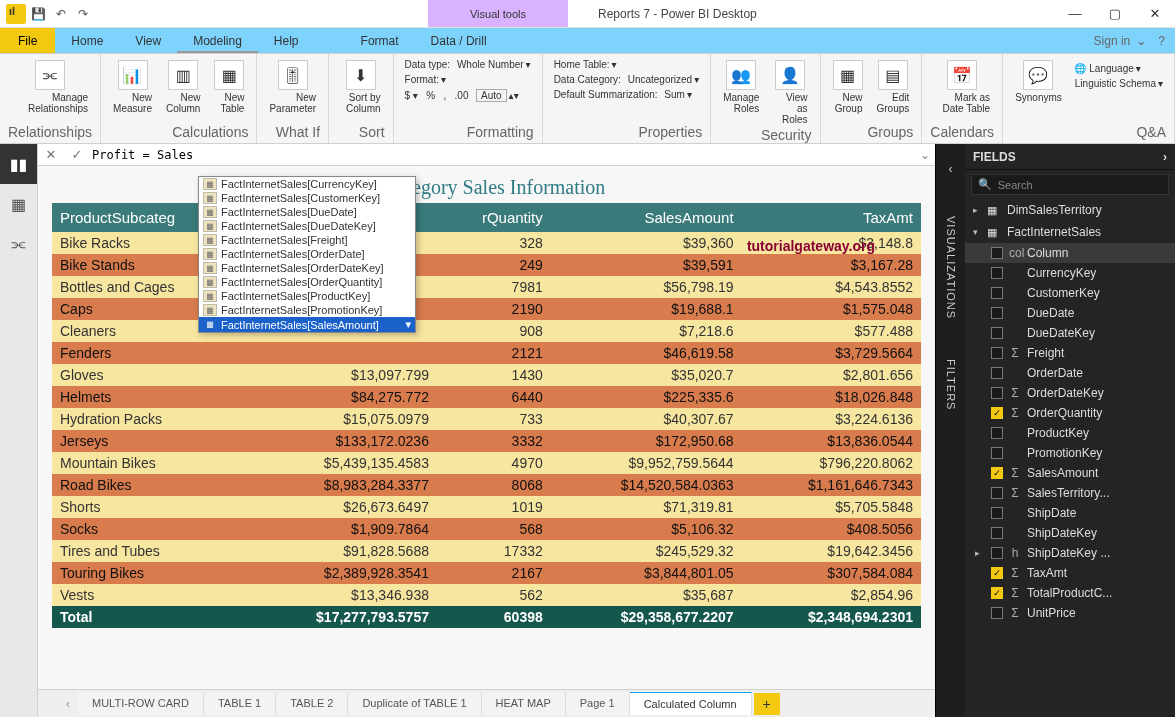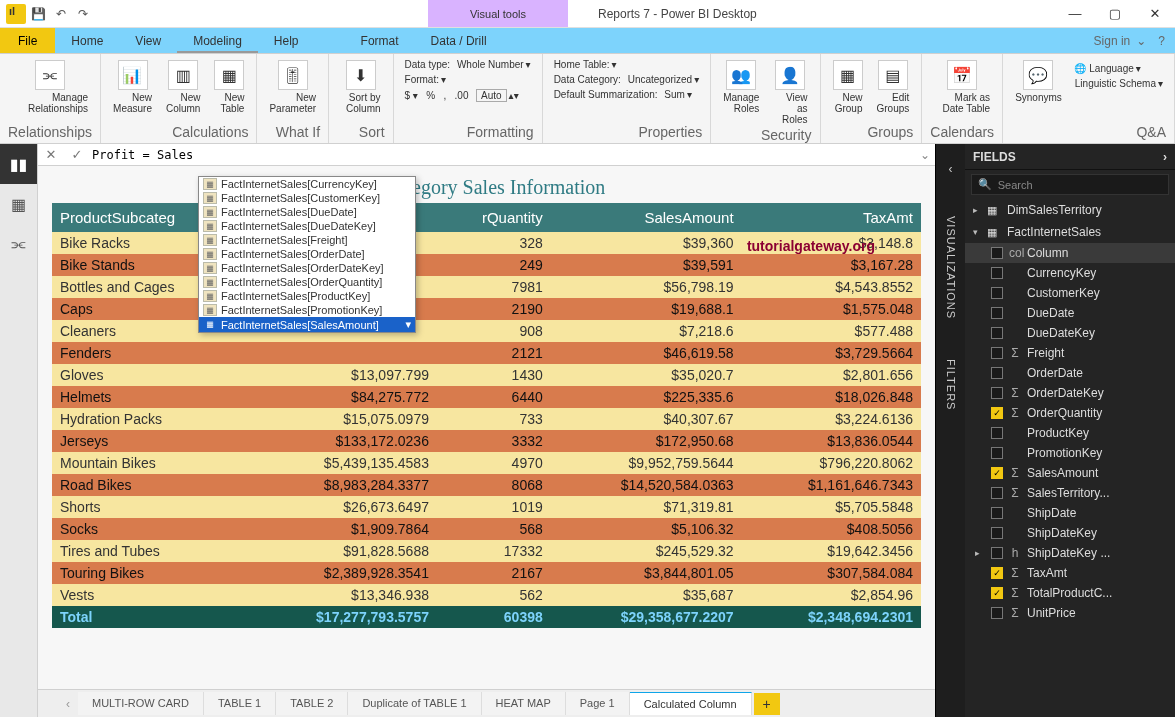--- a/index.html
+++ b/index.html
@@ -50,21 +50,21 @@
 
   .canvas { flex: 1; position: relative; padding: 10px 14px; overflow: hidden; }
   .report-title { font-family: Georgia, serif; font-size: 20px; color: #2f7b84; text-align: center; margin-bottom: 4px; }
   table.salestbl { width: 100%; border-collapse: collapse; font-family: Georgia, "Palatino Linotype", serif; font-size: 14px; }
   table.salestbl th { background: #3a7a7a; color: #fff; padding: 6px 8px; text-align: right; font-weight: normal; font-size: 15px; }
   table.salestbl th:first-child { text-align: left; }
   table.salestbl td { padding: 3px 8px; text-align: right; }
   table.salestbl td:first-child { text-align: left; color: #333; }
   table.salestbl tr.r0 td { background: #f7e6a0; }
   table.salestbl tr.r1 td { background: #d87b4d; color: #111; }
-  table.salestbl tr.tot td { background: #15574d; color: #7dd3fc; font-weight: bold; }
+  table.salestbl tr.tot td { background: #15574d; color: #ffffff; font-weight: bold; }
   .watermark { position: absolute; right: 60px; top: 72px; color: #8b0033; font-weight: bold; font-size: 14px; z-index: 30; }
 
   
   .acdrop { position: absolute; left: 198px; top: 176px; width: 218px; background: #fff; border: 1px solid #888; box-shadow: 2px 2px 6px rgba(0,0,0,0.25); z-index: 40; font-size: 11px; }
   .acitem { display: flex; align-items: center; padding: 1px 4px; gap: 4px; white-space: nowrap; }
   .acitem .aci { width: 14px; height: 12px; background: #f0e4c0; border: 1px solid #bba; font-size: 8px; display: flex; align-items: center; justify-content: center; color: #666; }
   .acitem.sel { background: #1a62c9; color: #fff; }
   .acitem.sel .aci { background: #1a62c9; border-color: #1a62c9; color: #fff; }
 
   

